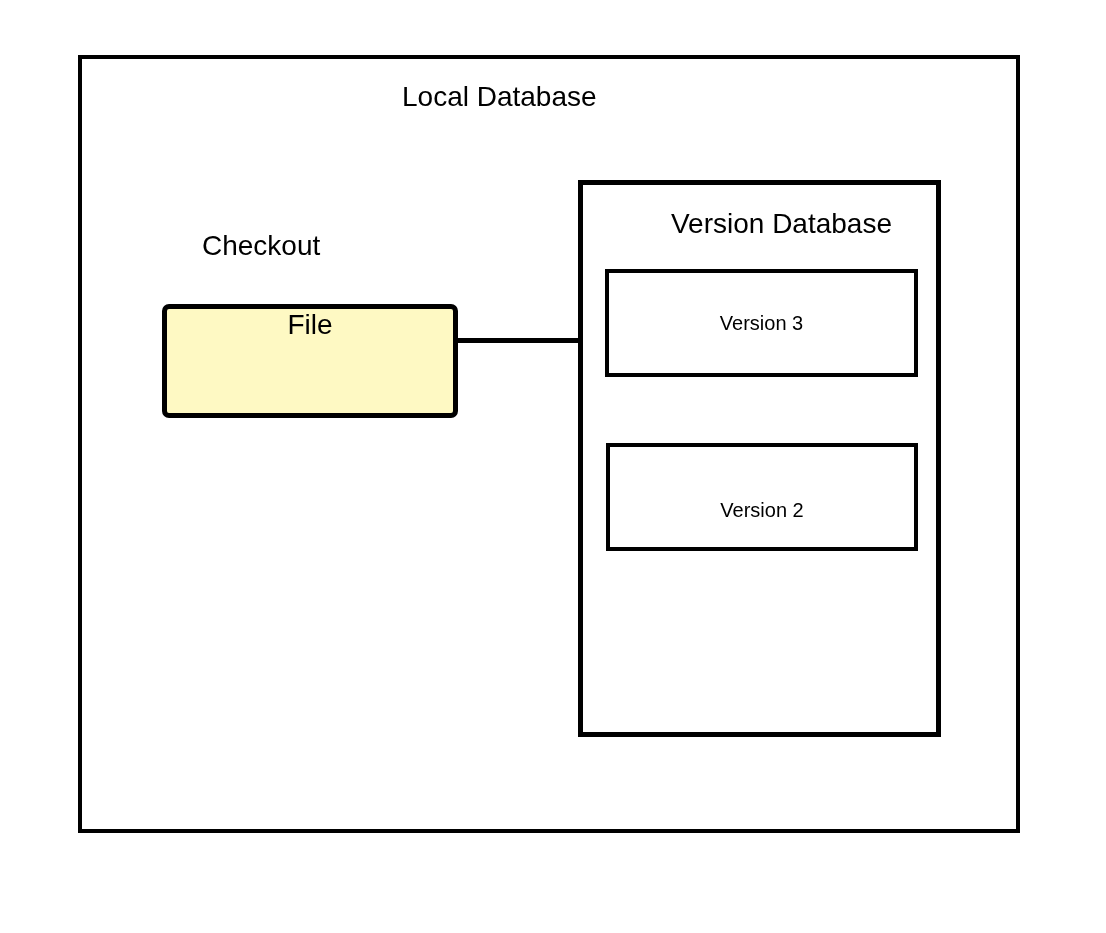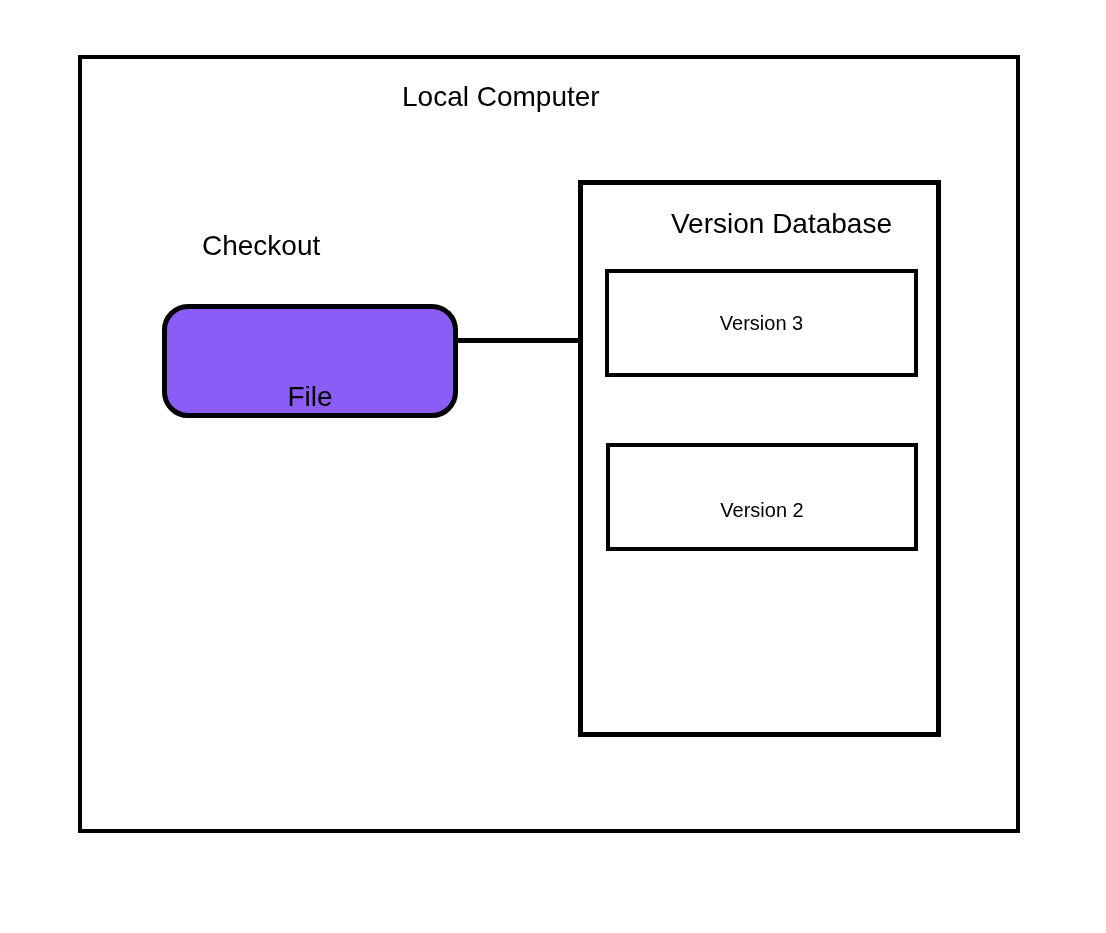--- a/index.html
+++ b/index.html
@@ -41,25 +41,25 @@
     left: 202px;
     top: 229px;
   }
   .file-node {
     position: absolute;
     left: 162px;
     top: 304px;
     width: 296px;
     height: 114px;
     border: 5px solid #000000;
-    border-radius: 26px;
+    border-radius: 7px;
     box-sizing: border-box;
-    background: #8b5cf6;
+    background: #fef9c3;
     display: flex;
-    align-items: flex-end;
+    align-items: flex-start;
     justify-content: center;
     font-size: 28px;
   }
   .connector {
     position: absolute;
     left: 456px;
     top: 338px;
     width: 151px;
     height: 5px;
     background: #000000;
@@ -115,21 +115,21 @@
     padding-top: 28px;
   }
 </style>
 </head>
 <body>
 
 <div class="canvas">
 
   <div class="outer-box"></div>
 
-  <div class="label local-computer-label">Local Computer</div>
+  <div class="label local-computer-label">Local Database</div>
 
   <div class="label checkout-label">Checkout</div>
 
   <div class="file-node">
     <span>File</span>
   </div>
 
   <div class="connector"></div>
 
   <div class="version-database">

